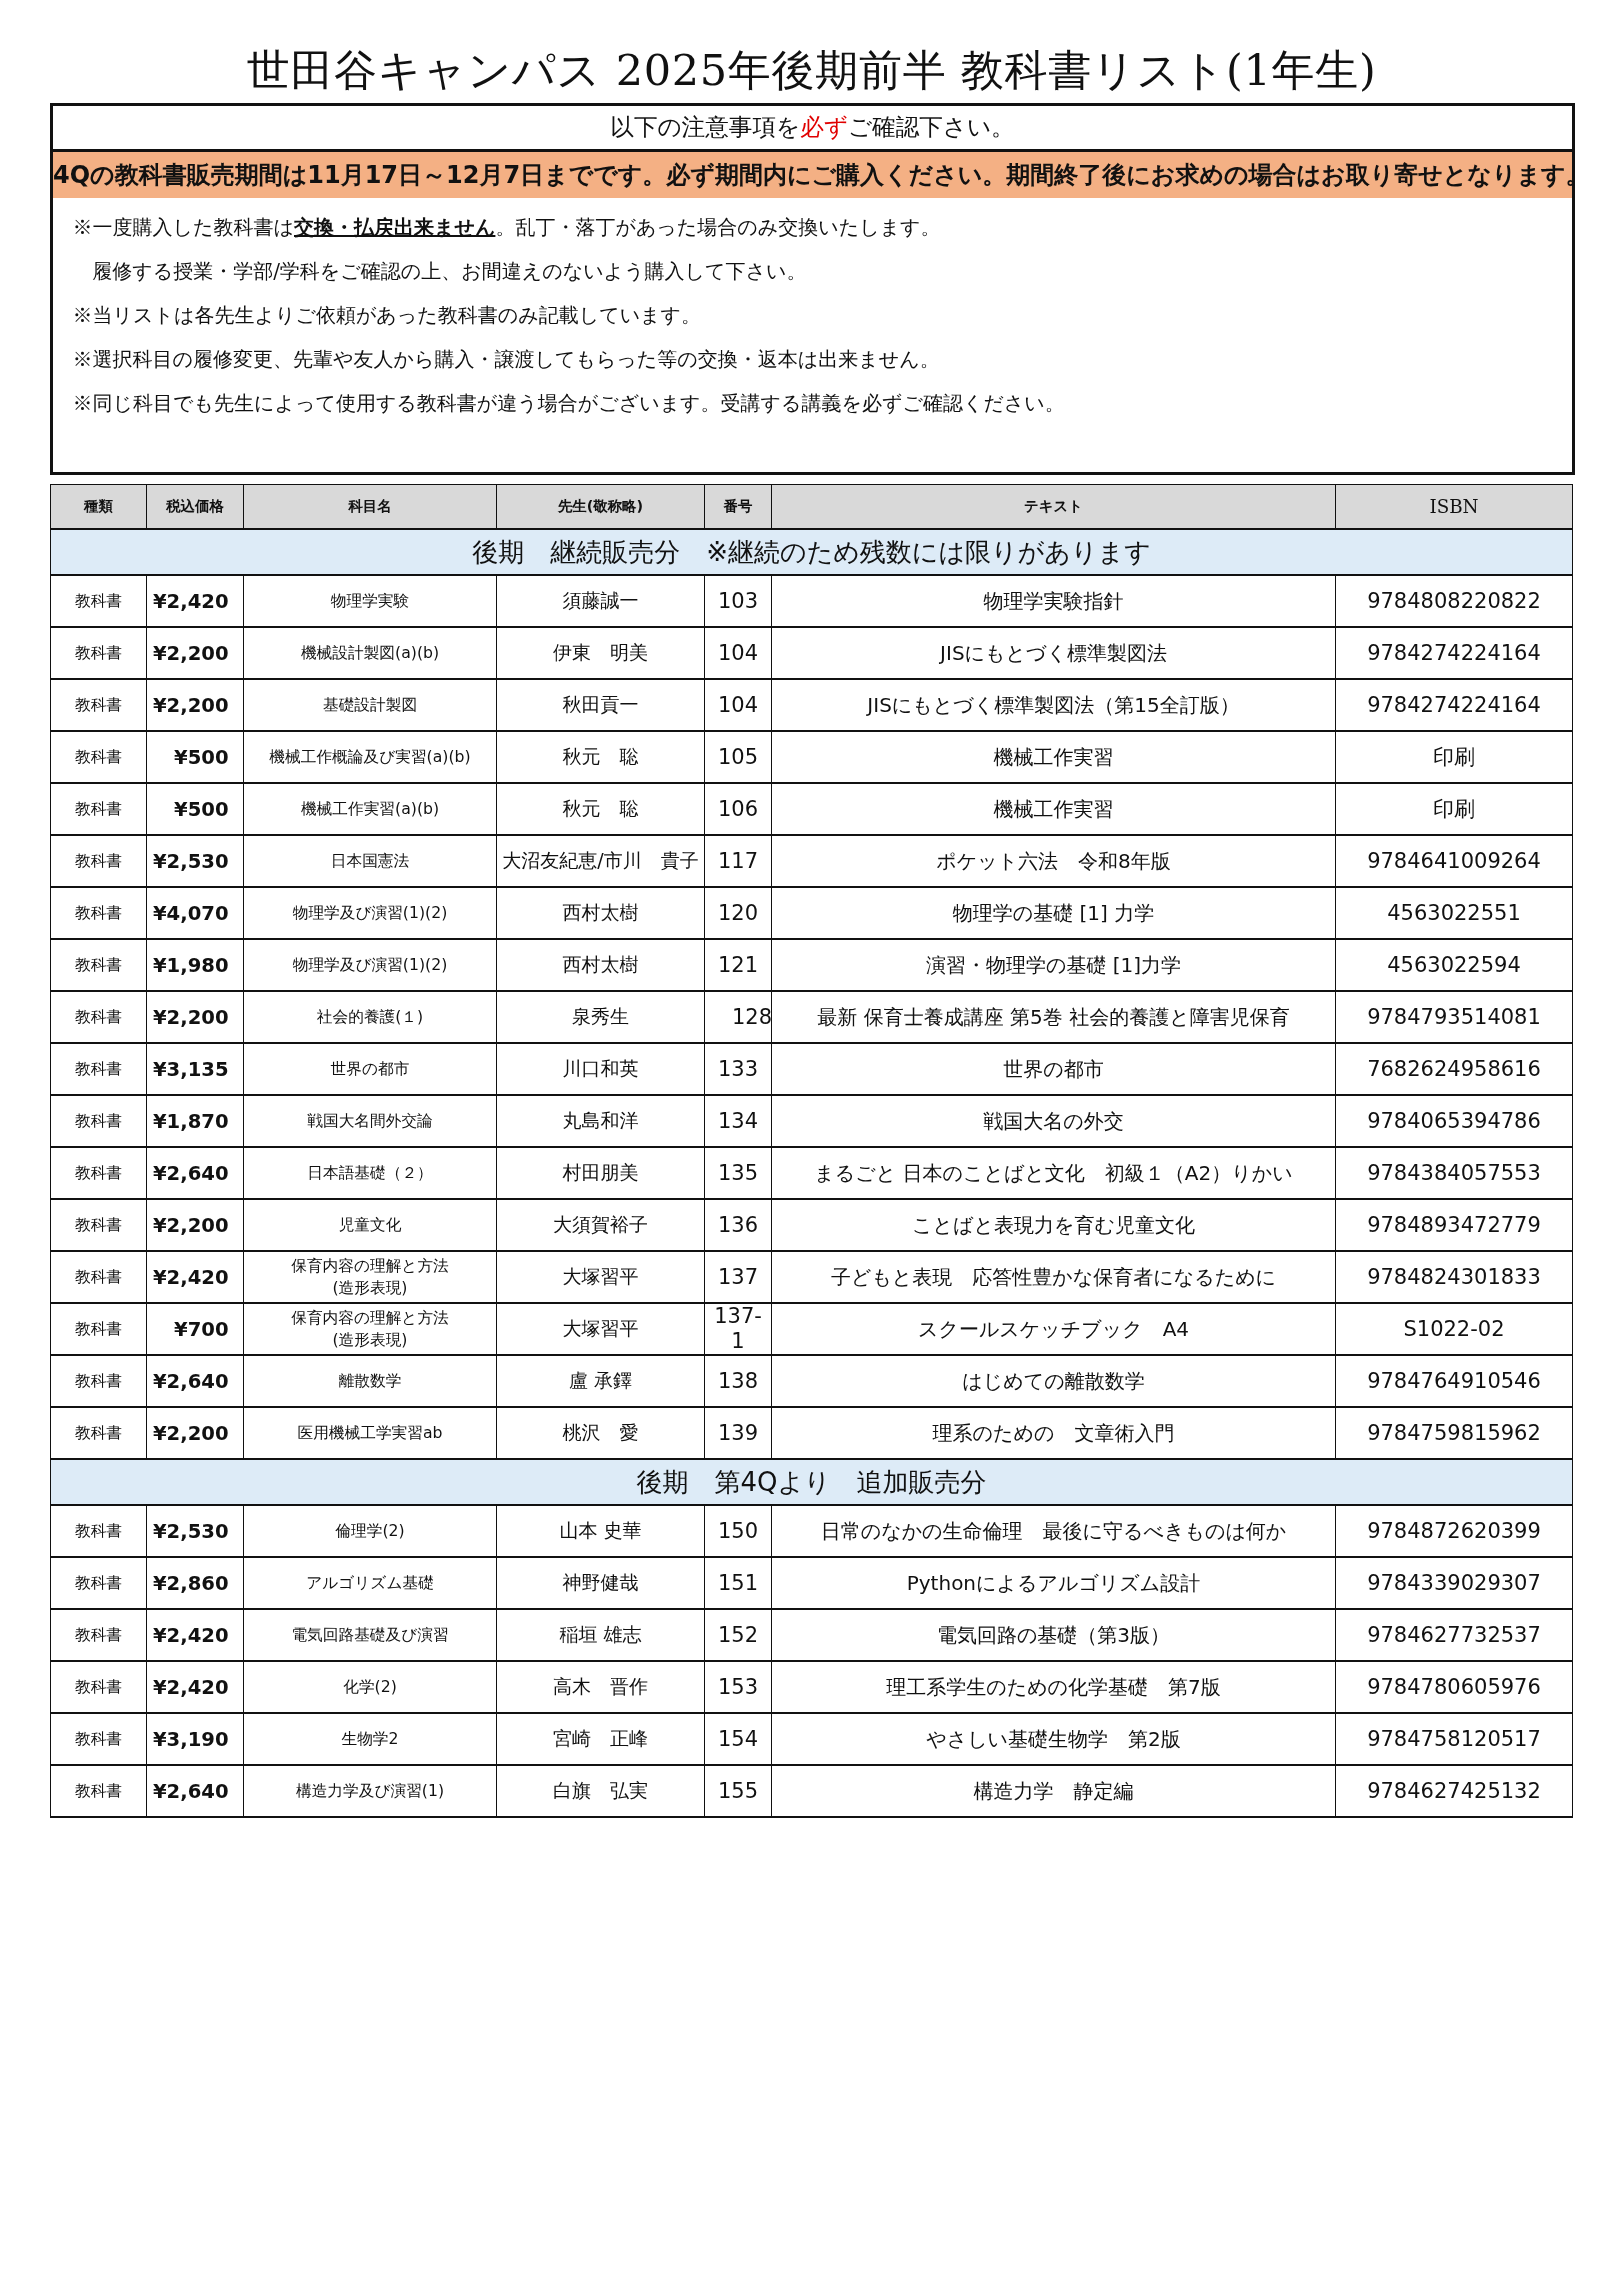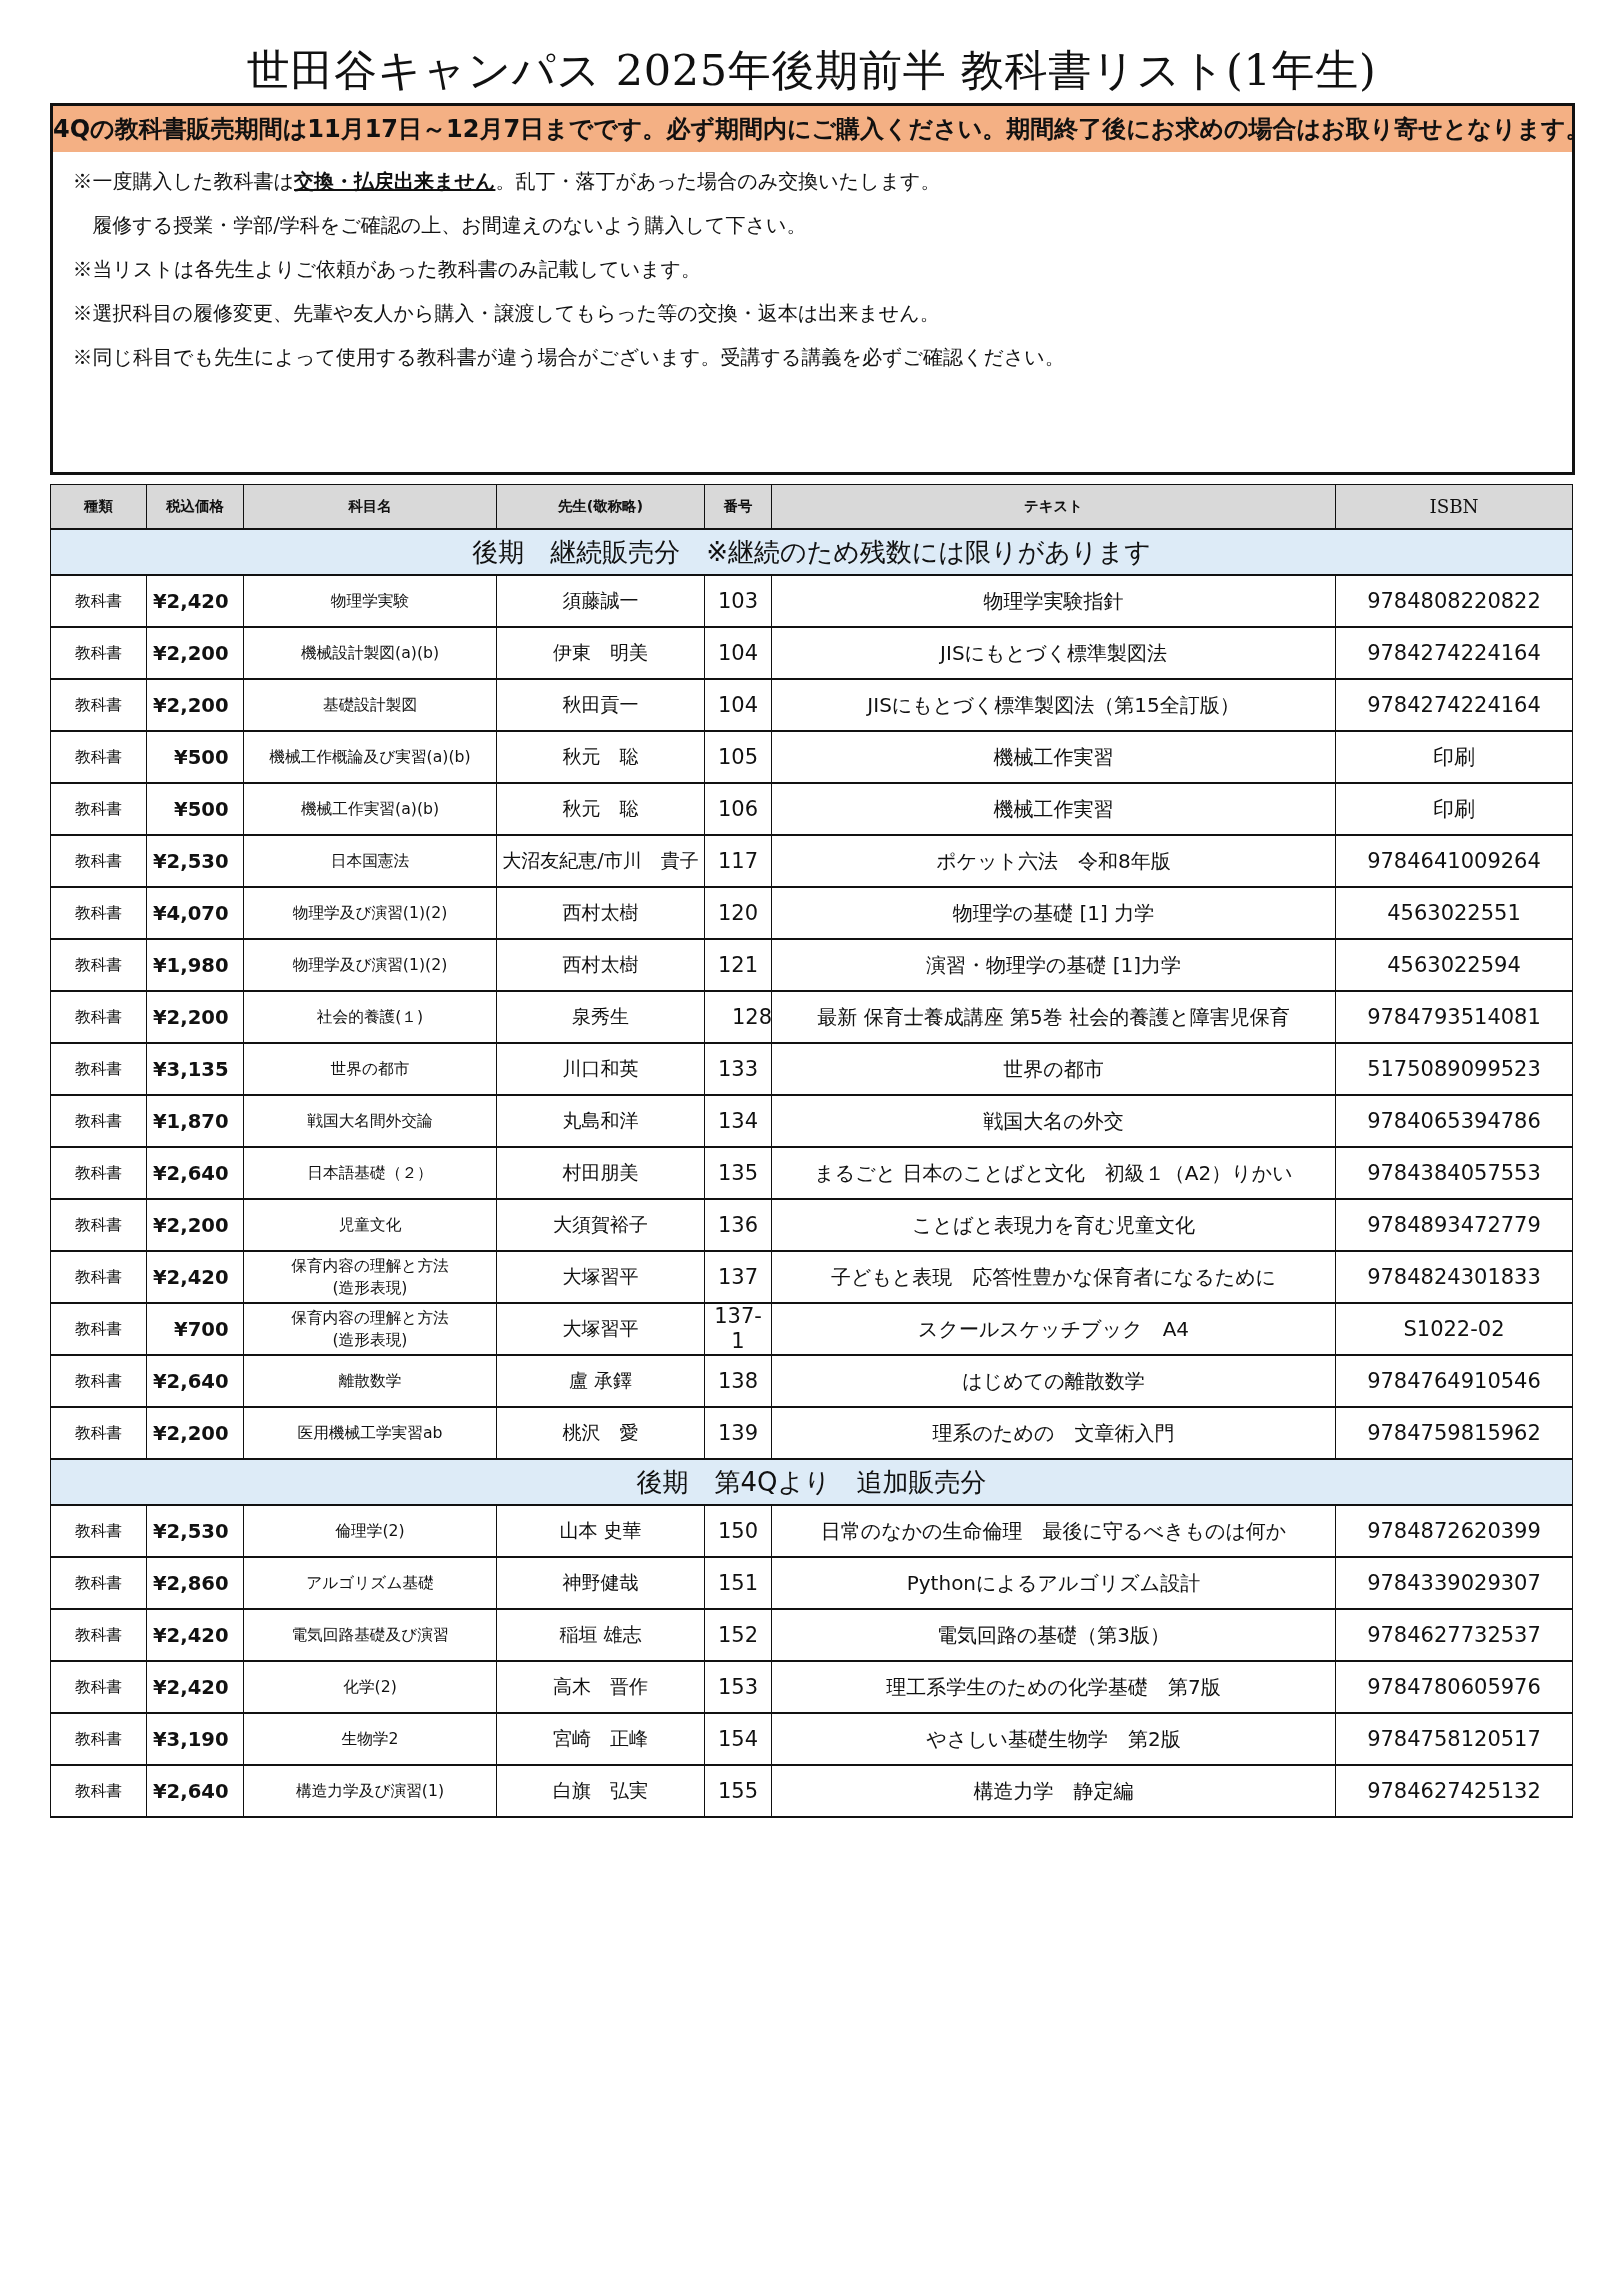--- a/index.html
+++ b/index.html
@@ -27,20 +27,23 @@
   .c-num { font-size:21px; line-height:25px; }
   .c-text { font-size:20px; }
   .c-isbn { font-size:21px; }
 </style>
 </head>
 <body>
 
 <div class="title">世田谷キャンパス  2025年後期前半  教科書リスト(1年生)</div>
 
 <div class="notes">
+  <div class="hd">
+    <span>以下の注意事項を</span><span class="red">必ず</span><span>ご確認下さい。</span>
+  </div>
   <div class="banner">4Qの教科書販売期間は11月17日～12月7日までです。必ず期間内にご購入ください。期間終了後にお求めの場合はお取り寄せとなります。</div>
   <div class="lines">
     <div class="line"><span>※一度購入した教科書は</span><u>交換・払戻出来ません</u><span>。乱丁・落丁があった場合のみ交換いたします。</span></div>
     <div class="line indent">履修する授業・学部/学科をご確認の上、お間違えのないよう購入して下さい。</div>
     <div class="line">※当リストは各先生よりご依頼があった教科書のみ記載しています。</div>
     <div class="line">※選択科目の履修変更、先輩や友人から購入・譲渡してもらった等の交換・返本は出来ません。</div>
     <div class="line">※同じ科目でも先生によって使用する教科書が違う場合がございます。受講する講義を必ずご確認ください。</div>
   </div>
 </div>
 
@@ -150,21 +153,21 @@
         <td class="c-text" style="white-space: pre-line;">最新 保育士養成講座 第5巻 社会的養護と障害児保育</td>
         <td class="c-isbn" style="white-space: pre-line;">9784793514081</td>
       </tr>
       <tr class="row">
         <td class="c-type" style="white-space: pre-line;">教科書</td>
         <td class="c-price" style="white-space: pre-line;">¥3,135</td>
         <td class="c-subj" style="white-space: pre-line;">世界の都市</td>
         <td class="c-teacher" style="white-space: pre-line;">川口和英</td>
         <td class="c-num" style="white-space: pre-line;">133</td>
         <td class="c-text" style="white-space: pre-line;">世界の都市</td>
-        <td class="c-isbn" style="white-space: pre-line;">5175089099523</td>
+        <td class="c-isbn" style="white-space: pre-line;">7682624958616</td>
       </tr>
       <tr class="row">
         <td class="c-type" style="white-space: pre-line;">教科書</td>
         <td class="c-price" style="white-space: pre-line;">¥1,870</td>
         <td class="c-subj" style="white-space: pre-line;">戦国大名間外交論</td>
         <td class="c-teacher" style="white-space: pre-line;">丸島和洋</td>
         <td class="c-num" style="white-space: pre-line;">134</td>
         <td class="c-text" style="white-space: pre-line;">戦国大名の外交</td>
         <td class="c-isbn" style="white-space: pre-line;">9784065394786</td>
       </tr>

